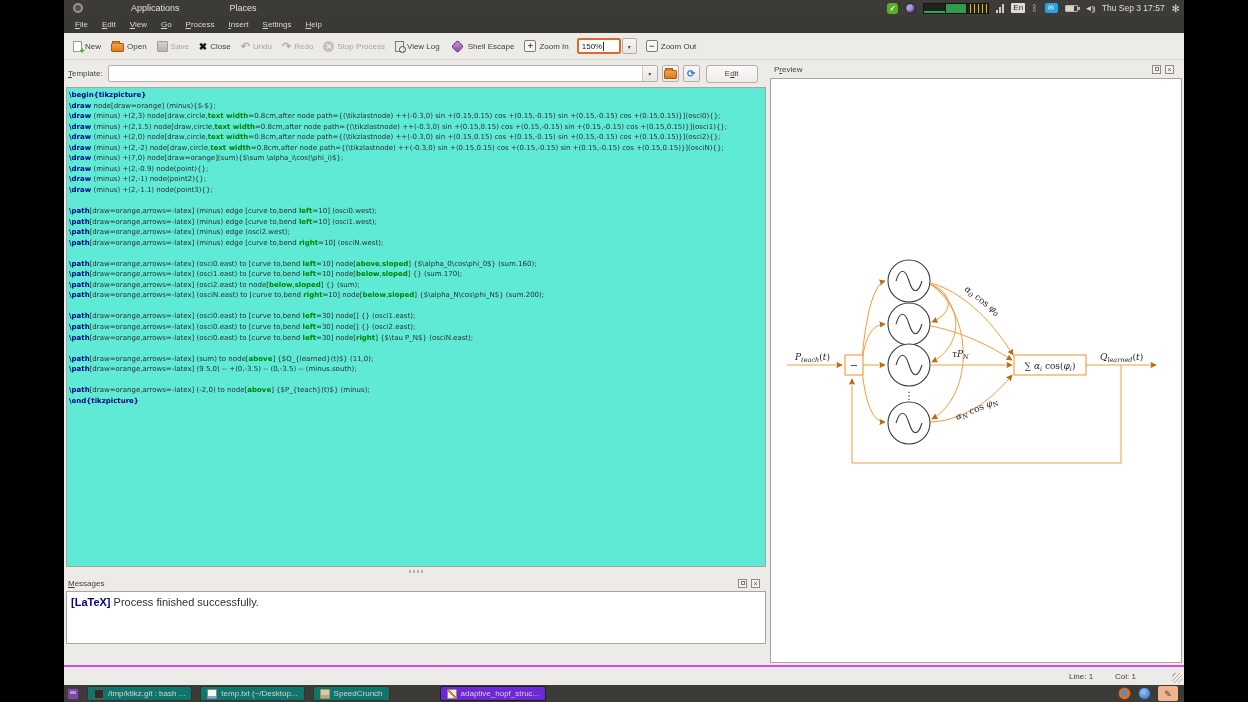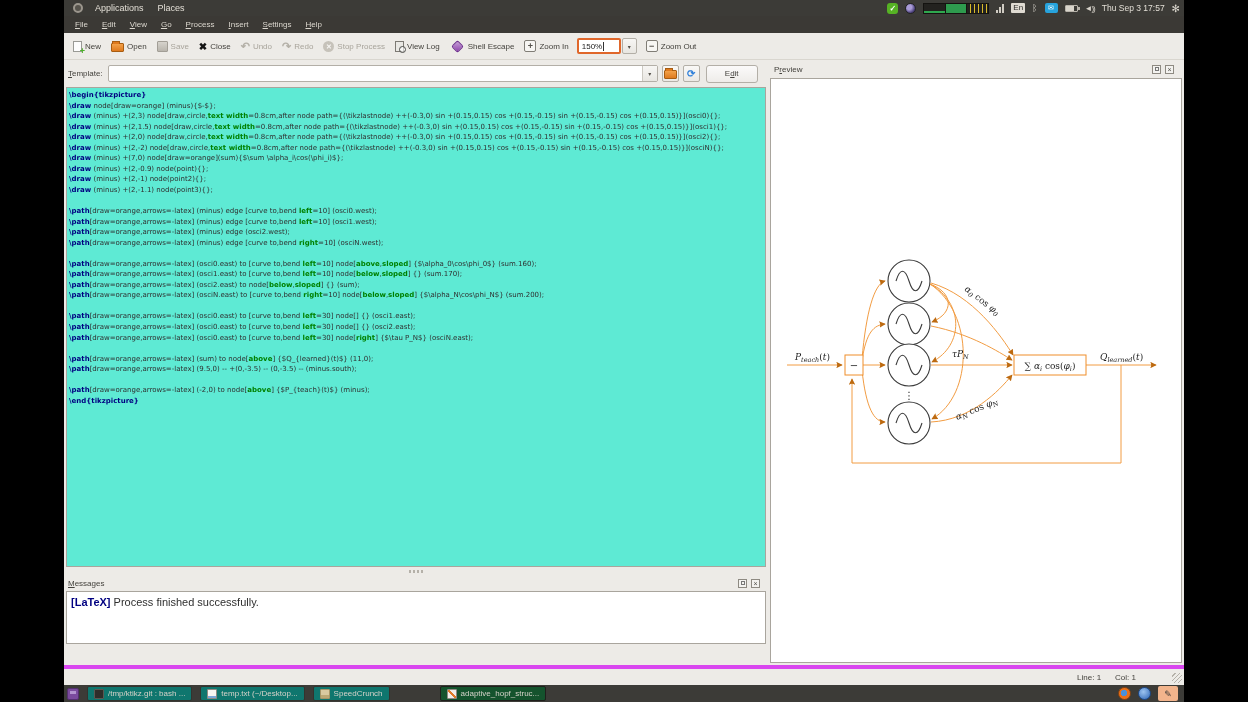--- a/index.html
+++ b/index.html
@@ -4,21 +4,21 @@
 <style>
   *{margin:0;padding:0;box-sizing:border-box;}
   html,body{width:1248px;height:702px;background:#000;font-family:"Liberation Sans",sans-serif;overflow:hidden;}
   body{position:relative;}
   u{text-decoration:underline;}
   .desktop{position:absolute;left:64px;top:0;width:1120px;height:702px;background:#EDEBE7;}
 
   
   .top-panel{height:16px;background:#3C3B37;display:flex;align-items:center;color:#E2DED5;font-size:9px;padding:0 4px;}
   .ulogo{width:10px;height:10px;border-radius:50%;border:2px solid #9b968d;margin:0 5px;background:#55524b;}
-  .pmenu{padding:1px 7px;}
+  .pmenu{padding:1px 7px;margin-left:36px;}
   .tray{margin-left:auto;display:flex;align-items:center;gap:7px;}
   .tri{display:inline-flex;align-items:center;justify-content:center;}
   .check{width:11px;height:11px;border-radius:3px;background:#56B224;color:#fff;font-size:8px;font-weight:bold;}
   .globeind{width:11px;height:11px;border-radius:50%;background:radial-gradient(circle at 35% 35%,#a99bd6 0 30%,#4a3f7a 70%);border:1px solid #222;}
   .sysmon{width:66px;height:11px;background:#23221f;border:1px solid #141310;display:flex;}
   .sysmon i{display:block;height:100%;}
   .sysmon .m1{width:21px;background:linear-gradient(0deg,#2fa84f 0 25%,#23221f 25%);}
   .sysmon .m2{width:22px;background:#2E9B4E;border-left:1px solid #141310;border-right:1px solid #141310;}
   .sysmon .m3{width:21px;background:repeating-linear-gradient(90deg,#23221f 0 3px,#d8b92a 3px 4px);}
   .wifi{display:inline-flex;align-items:flex-end;gap:1px;height:9px;}
@@ -88,29 +88,29 @@
   .dkbtn{width:9px;height:9px;border:1px solid #8e8a82;background:#f3f2ef;font-size:7px;line-height:7px;text-align:center;color:#55524c;}
   .dkbtn .sq{display:block;width:4px;height:4px;border:1px solid #777;margin:1px 0 0 2px;}
   .messages-body{height:53px;margin:0 2px 2px;background:#fff;border:1px solid #a9a59d;font-size:11px;color:#2f2f2f;padding:4px 4px;}
   .latex-tag{color:#000080;font-weight:bold;}
 
   .right-col{width:416px;display:flex;flex-direction:column;padding:0 2px;}
   .preview-head{height:18px;}
   .preview-body{flex:1;background:#fff;border:1px solid #a9a59d;margin-bottom:2px;overflow:hidden;}
   .preview-body svg text{font-family:"DejaVu Serif",serif;fill:#1d1d1d;}
 
-  .statusbar{height:20px;border-top:4px solid #d946ef;display:flex;align-items:center;justify-content:flex-end;gap:14px;padding-right:48px;font-size:8px;color:#44423d;position:relative;}
+  .statusbar{height:20px;border-top:2px solid #d946ef;display:flex;align-items:center;justify-content:flex-end;gap:22px;padding-right:48px;font-size:8px;color:#44423d;position:relative;}
   .statusbar::after{content:"";position:absolute;right:2px;bottom:2px;width:10px;height:10px;background:repeating-linear-gradient(135deg,transparent 0 2px,#b5b1a9 2px 3px);}
 
   
   .taskbar{position:absolute;left:0;bottom:0;width:1120px;height:17px;background:#3C3B37;display:flex;align-items:center;padding:0 3px;gap:8px;}
   .launcher{width:12px;height:12px;background:#7b4b9e;border-radius:2px;border:1px solid #543070;position:relative;}
   .launcher::after{content:"";position:absolute;left:2px;top:2px;right:2px;height:3px;background:#b394cf;}
   .task{height:15px;display:flex;align-items:center;gap:4px;padding:0 6px;font-size:8px;color:#D6D2C9;background:#0f766e;border:1px solid #34332e;border-radius:2px;white-space:nowrap;}
-  .task.active{background:#14532d;border-color:#201f1c;margin-left:42px;text-align:center;}
+  .task.active{background:#6d28d9;border-color:#201f1c;margin-left:42px;text-align:center;}
   .ti{width:10px;height:10px;flex:none;border-radius:1px;}
   .ti-term{background:#2f2e2a;border:1px solid #5c5952;}
   .ti-edit{background:#f6f5f2;border:1px solid #8e8a82;box-shadow:inset 0 -2px 0 #7aa7d9;}
   .ti-calc{background:#d9c9a0;border:1px solid #a59567;box-shadow:inset 0 -3px 0 #bba875;}
   .ti-ktikz{background:#f0eee9;border:1px solid #8e8a82;background-image:linear-gradient(45deg,transparent 42%,#e07b2a 42% 58%,transparent 58%);}
   .tkright{margin-left:auto;display:flex;align-items:center;gap:7px;padding-right:3px;}
   .ff{width:13px;height:13px;border-radius:50%;background:radial-gradient(circle at 45% 45%,#4a90d9 0 34%,#e8701a 40%);border:1px solid #8a4410;}
   .gl{width:13px;height:13px;border-radius:50%;background:radial-gradient(circle at 40% 35%,#9cc3ef,#2f66b5);border:1px solid #1c4a8c;}
   .toolact{width:20px;height:15px;background:#F2B48C;border-radius:2px;display:flex;align-items:center;justify-content:center;color:#333;font-size:9px;}
 </style>

